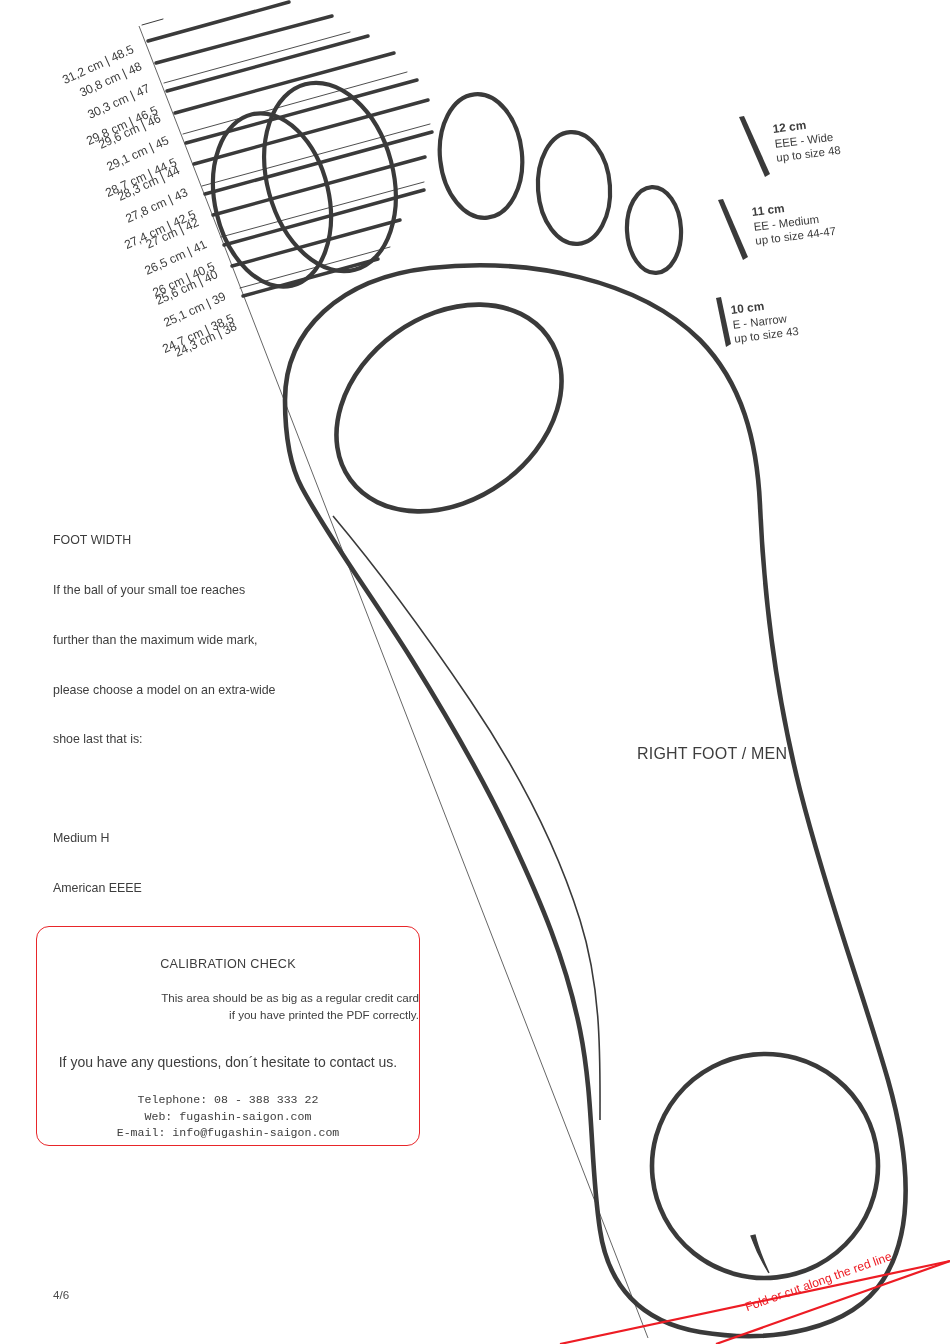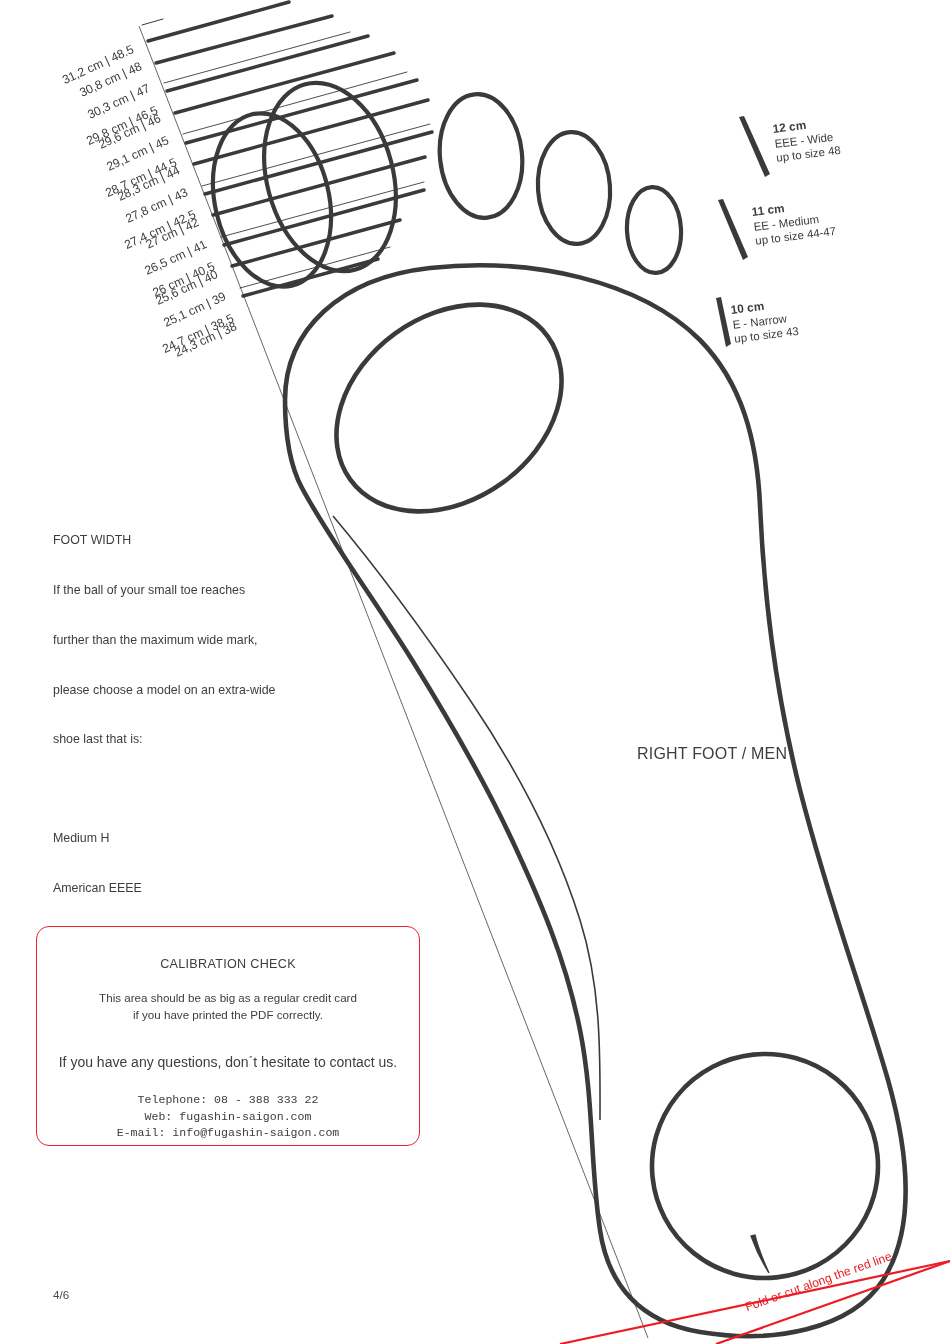--- a/index.html
+++ b/index.html
@@ -58,21 +58,21 @@
     background:#fff;
     margin-top:45px;
   }
   #calib .title{
     position:absolute; left:0; right:0; top:30px;
     text-align:center; font-size:12.6px; letter-spacing:.3px;
     color:#3d3d3d;
   }
   #calib .sub{
     position:absolute; left:0; right:0; top:63px;
-    text-align:center; font-size:11.6px; line-height:16.5px;
+    text-align:right; font-size:11.6px; line-height:16.5px;
     color:#3d3d3d;
   }
   #calib .q{
     position:absolute; left:0; right:0; top:127px;
     text-align:center; font-size:14px;
     color:#3d3d3d;
   }
   #calib .contact{
     position:absolute; left:0; right:0; top:165px;
     text-align:center; font-size:11.6px; line-height:16.5px;

